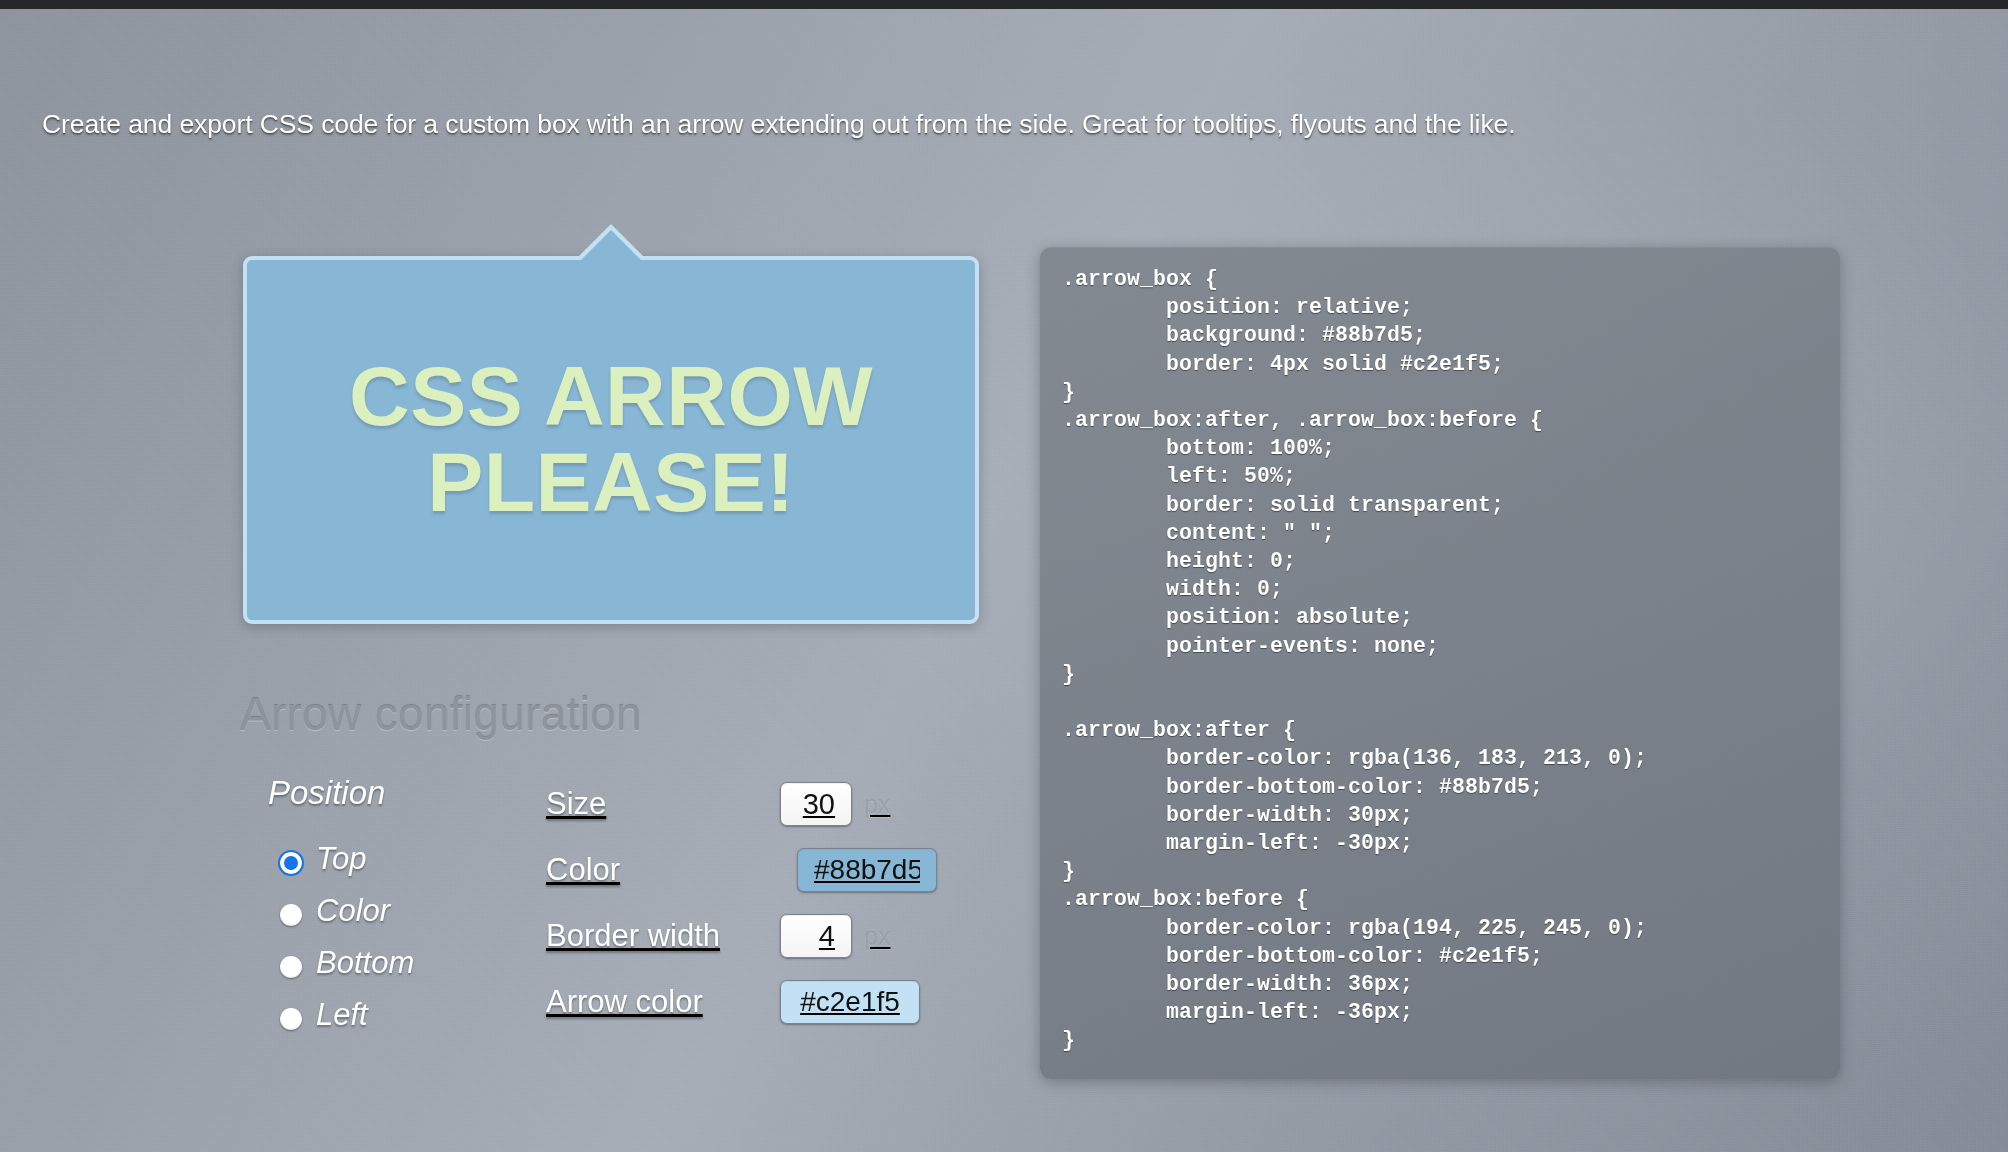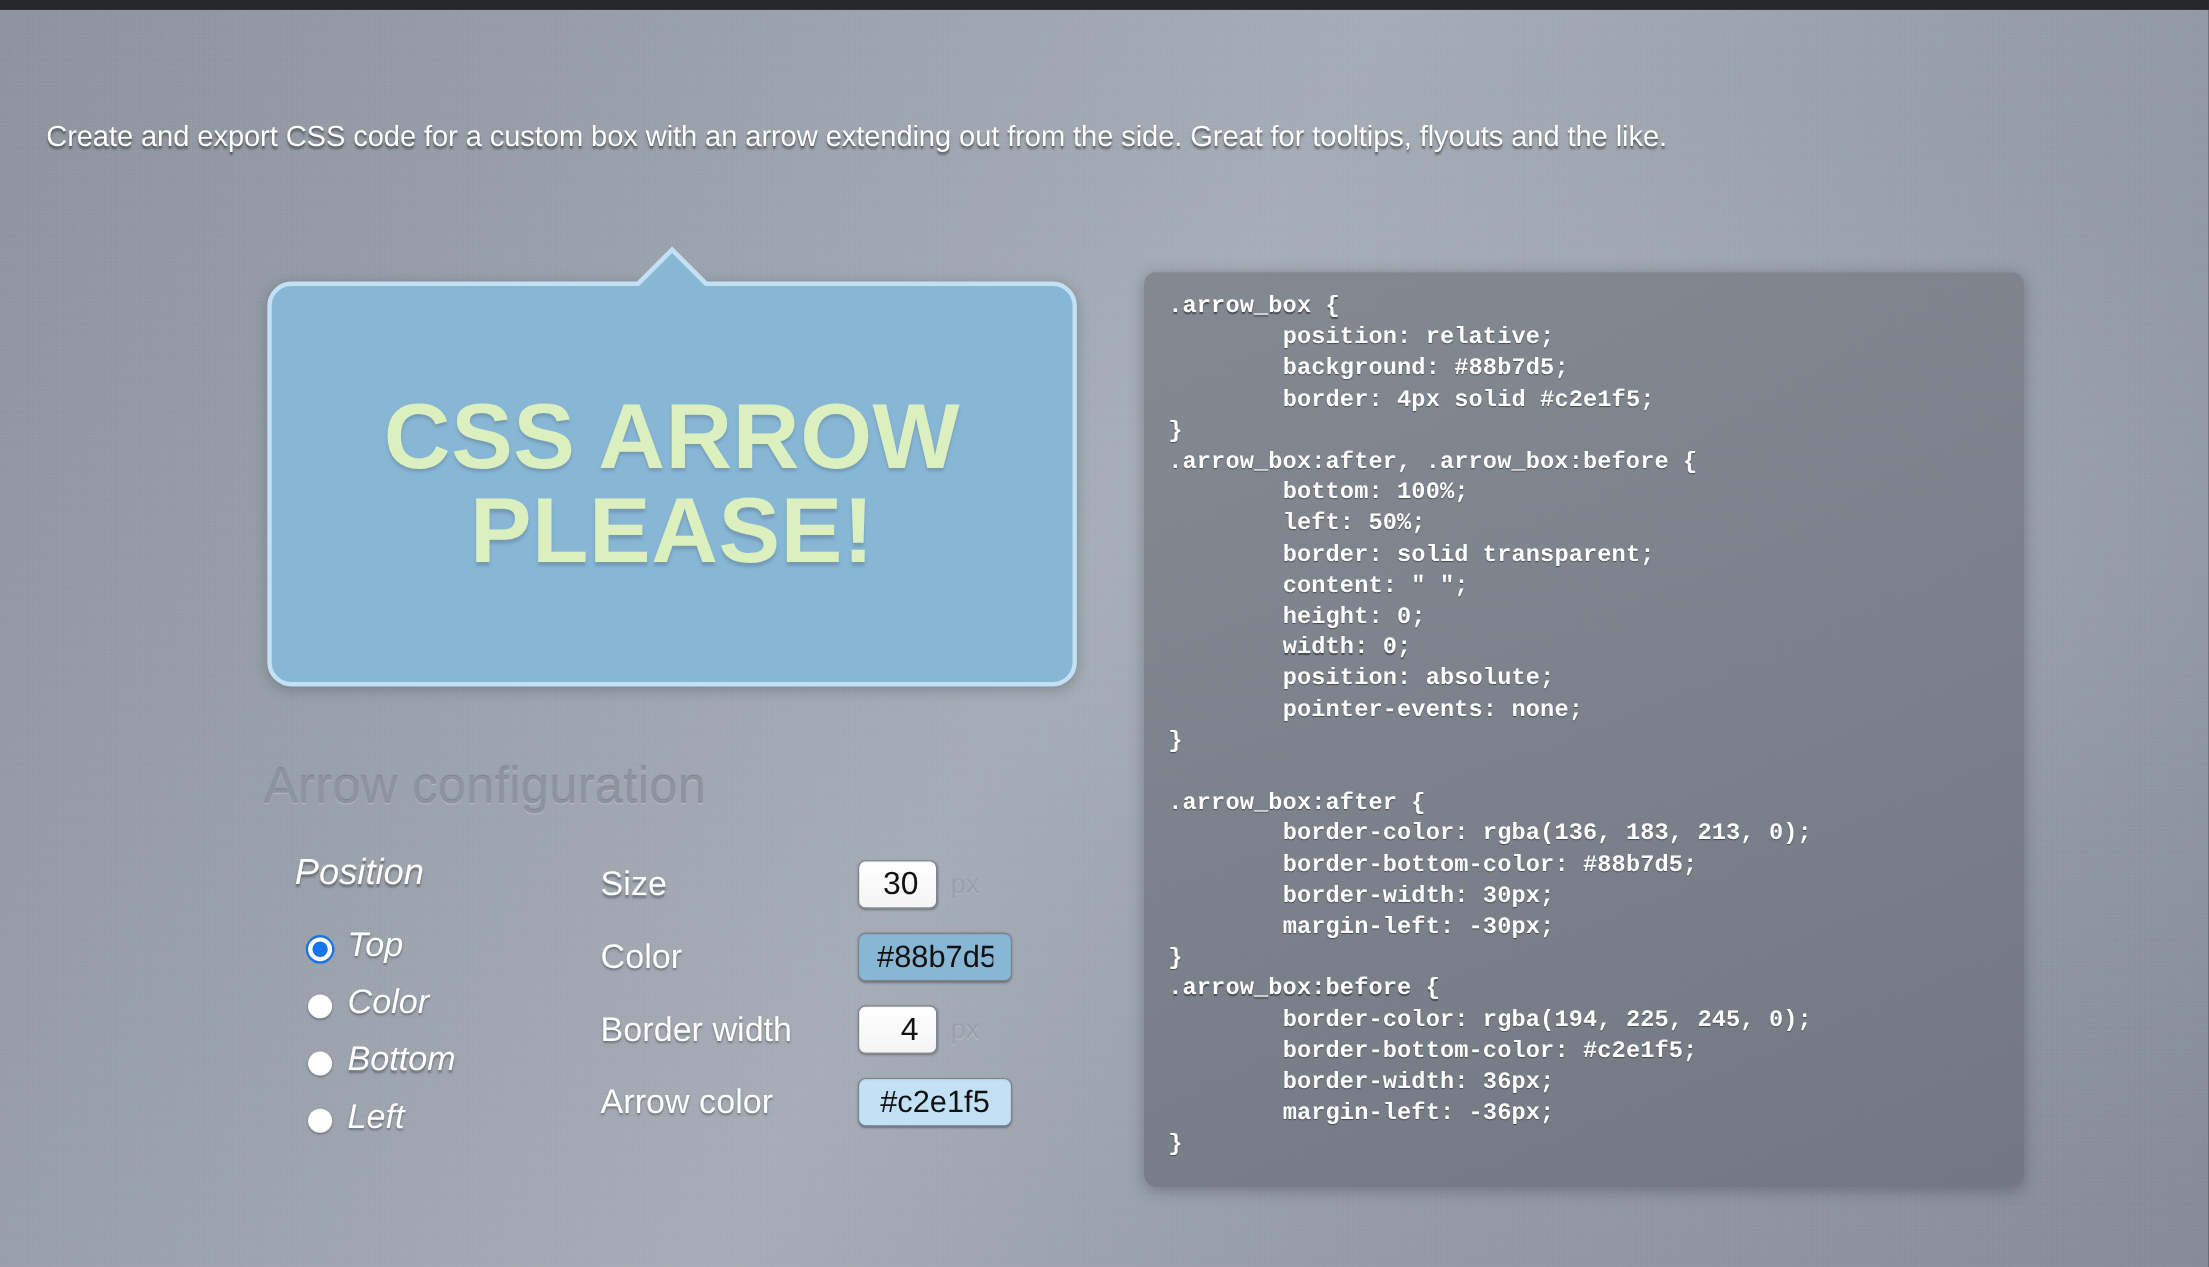--- a/index.html
+++ b/index.html
@@ -168,20 +168,21 @@
     color: #ffffff;
     text-shadow: 0 2px 2px rgba(55,60,68,0.50);
     line-height: 1;
   }
 
   
   #fields {
     position: absolute;
     left: 546px; top: 762px;
     width: 380px;
+    text-decoration: underline;
   }
   .field-row {
     position: relative;
     height: 66px;
     display: flex;
     align-items: center;
   }
   .field-label {
     font-size: 31px;
     color: #ffffff;
@@ -247,21 +248,21 @@
 
   <div id="chrome-bar"></div>
 
   <div id="stage">
 
     <div id="noise"></div>
 
     <div id="tagline">Create and export CSS code for a custom box with an arrow extending out from the side. Great for tooltips, flyouts and the like.</div>
 
     <div id="preview-wrap">
-      <div id="arrow-box" style="background: rgb(136, 183, 213); border-color: rgb(194, 225, 245); border-width: 4px; border-radius: 22px;">
+      <div id="arrow-box" style="background: rgb(136, 183, 213); border-color: rgb(194, 225, 245); border-width: 4px;">
         <div id="arrow-box-text">CSS ARROW PLEASE!</div>
       </div>
     </div>
 
     <div id="config-heading">Arrow configuration</div>
 
     <div id="position-group">
       <div id="position-legend">Position</div>
 
       <div class="radio-row checked">
@@ -288,21 +289,21 @@
     <div id="fields">
 
       <div class="field-row">
         <span class="field-label">Size</span>
         <input class="field-input" type="text" readonly="" value="30" style="">
         <span class="unit">px</span>
       </div>
 
       <div class="field-row">
         <span class="field-label">Color</span>
-        <input class="field-input wide" type="text" readonly="" id="color-input" value="#88b7d5" style="background: rgb(136, 183, 213);">
+        <input class="field-input wide" type="text" readonly="" id="color-input" value="#88b7d5" style="background: rgb(136, 183, 213); margin-left: 17px;">
       </div>
 
       <div class="field-row">
         <span class="field-label">Border width</span>
         <input class="field-input" type="text" readonly="" value="4" style="">
         <span class="unit">px</span>
       </div>
 
       <div class="field-row">
         <span class="field-label">Arrow color</span>

